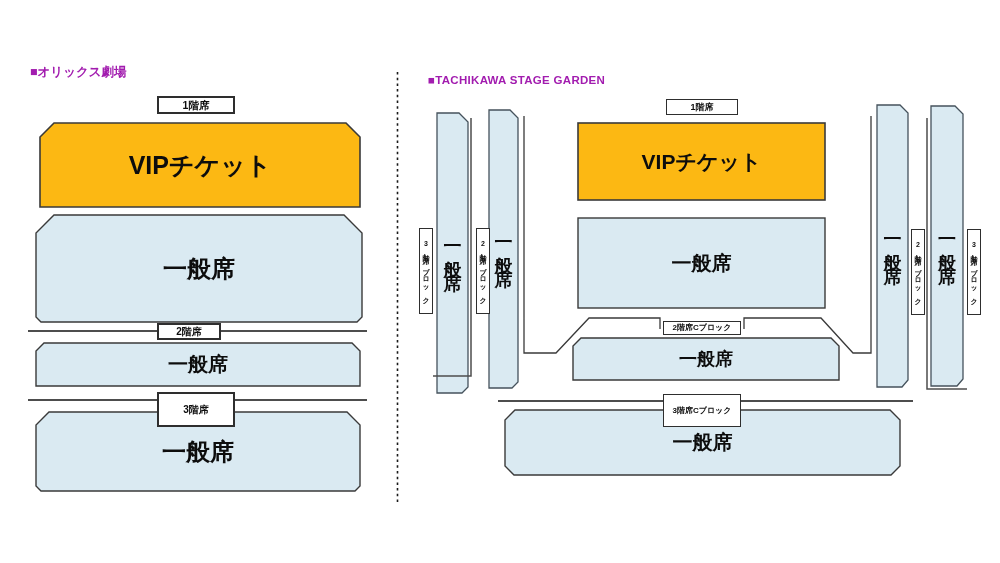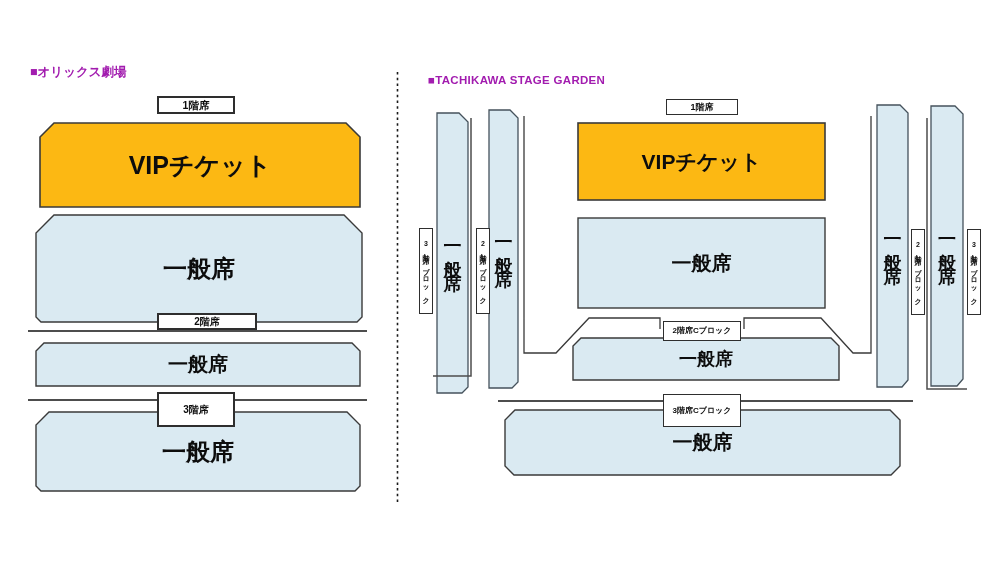--- a/index.html
+++ b/index.html
@@ -65,37 +65,37 @@
   </svg>
 
   <div class="ov title" style="left:30px;top:64px;font-size:12.5px;">■オリックス劇場</div>
 
   <div class="ov lblbox big" style="left:157px;top:96px;width:78px;height:18px;font-size:10.5px;">1階席</div>
 
   <div class="ov cbox" style="left:40px;top:123px;width:320px;height:84px;font-size:25px;">VIPチケット</div>
 
   <div class="ov cbox" style="left:36px;top:215px;width:326px;height:107px;font-size:24px;">一般席</div>
 
-  <div class="ov lblbox big" style="left:157px;top:313px;width:100px;height:17px;font-size:10px;">2階席</div>
+  <div class="ov lblbox big" style="left:157px;top:323px;width:64px;height:17px;font-size:10px;">2階席</div>
 
   <div class="ov cbox" style="left:36px;top:343px;width:324px;height:43px;font-size:20px;">一般席</div>
 
   <div class="ov lblbox big" style="left:157px;top:392px;width:78px;height:35px;font-size:10px;">3階席</div>
 
   <div class="ov cbox" style="left:36px;top:412px;width:324px;height:79px;font-size:24px;">一般席</div>
 
   <div class="ov title" style="left:428px;top:74px;font-size:11.5px;letter-spacing:.3px;">■TACHIKAWA STAGE GARDEN</div>
 
   <div class="ov lblbox" style="left:666px;top:99px;width:72px;height:16px;font-size:9px;">1階席</div>
 
   <div class="ov cbox" style="left:578px;top:123px;width:247px;height:77px;font-size:21px;">VIPチケット</div>
 
   <div class="ov cbox" style="left:578px;top:218px;width:247px;height:90px;font-size:20px;">一般席</div>
 
-  <div class="ov lblbox" style="left:663px;top:321px;width:78px;height:20px;font-size:8px;">2階席Cブロック</div>
+  <div class="ov lblbox" style="left:663px;top:321px;width:78px;height:14px;font-size:8px;">2階席Cブロック</div>
 
   <div class="ov cbox" style="left:573px;top:338px;width:266px;height:42px;font-size:18px;">一般席</div>
 
   <div class="ov lblbox" style="left:663px;top:394px;width:78px;height:33px;font-size:8px;">3階席Cブロック</div>
 
   <div class="ov cbox" style="left:505px;top:410px;width:395px;height:65px;font-size:20px;">一般席</div>
 
   <div class="ov vseat" style="left:437px;top:113px;width:31px;height:280px;">一般席</div>
   <div class="ov vseat" style="left:489px;top:110px;width:29px;height:278px;">一般席</div>
   <div class="ov vseat" style="left:877px;top:105px;width:31px;height:282px;">一般席</div>

